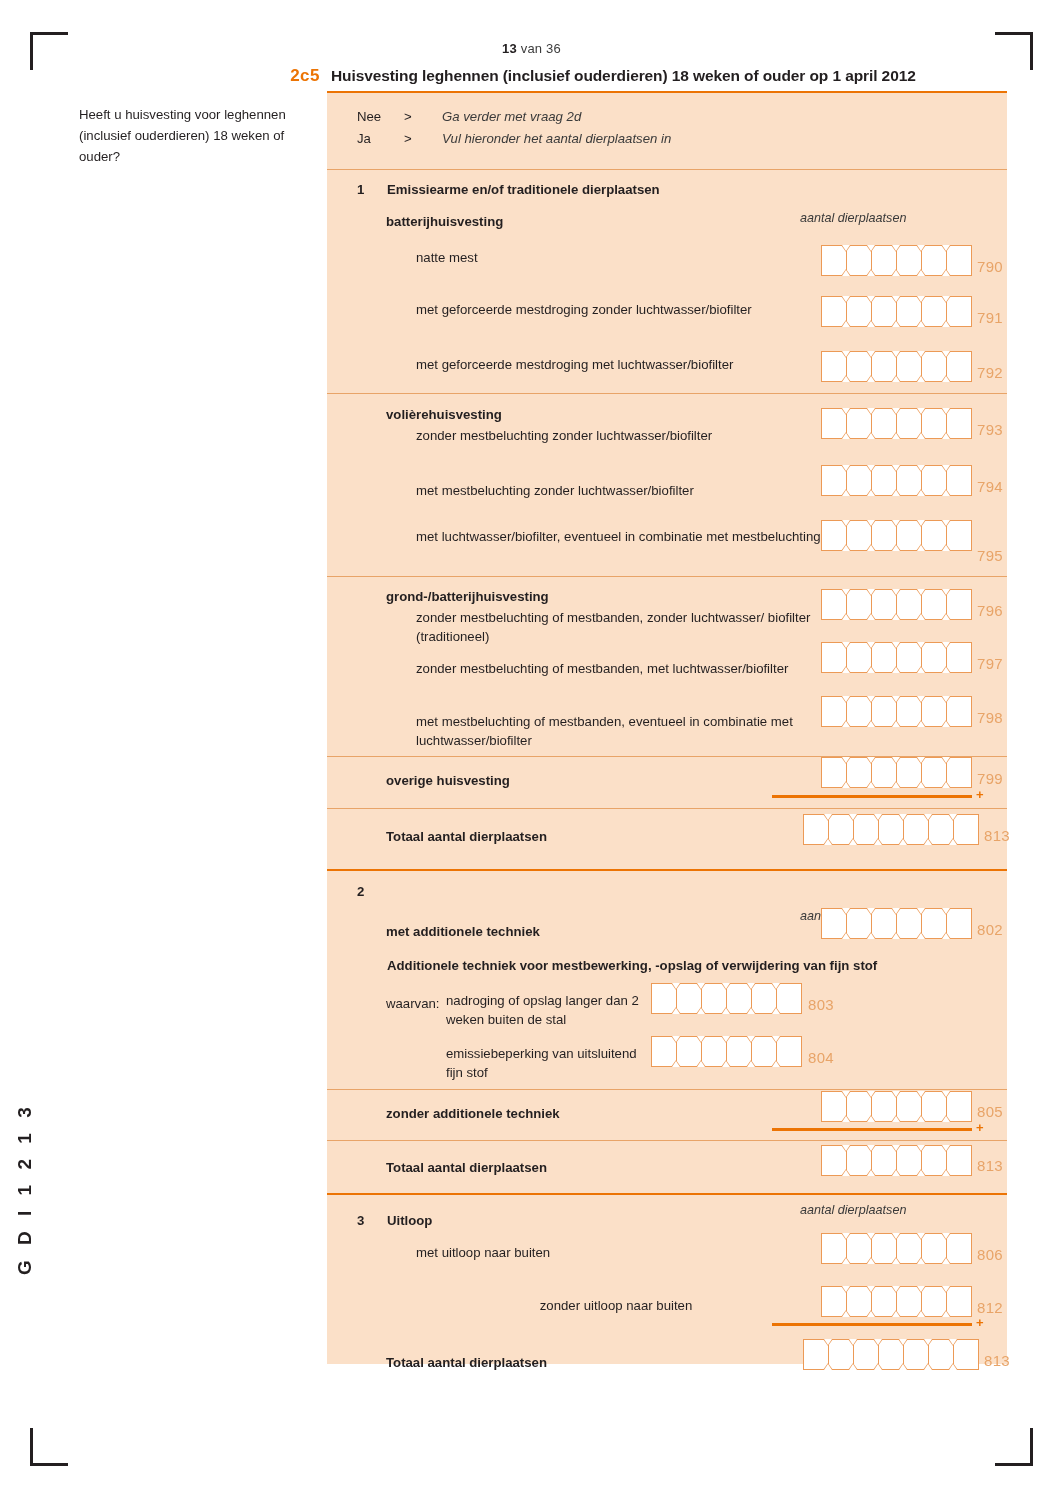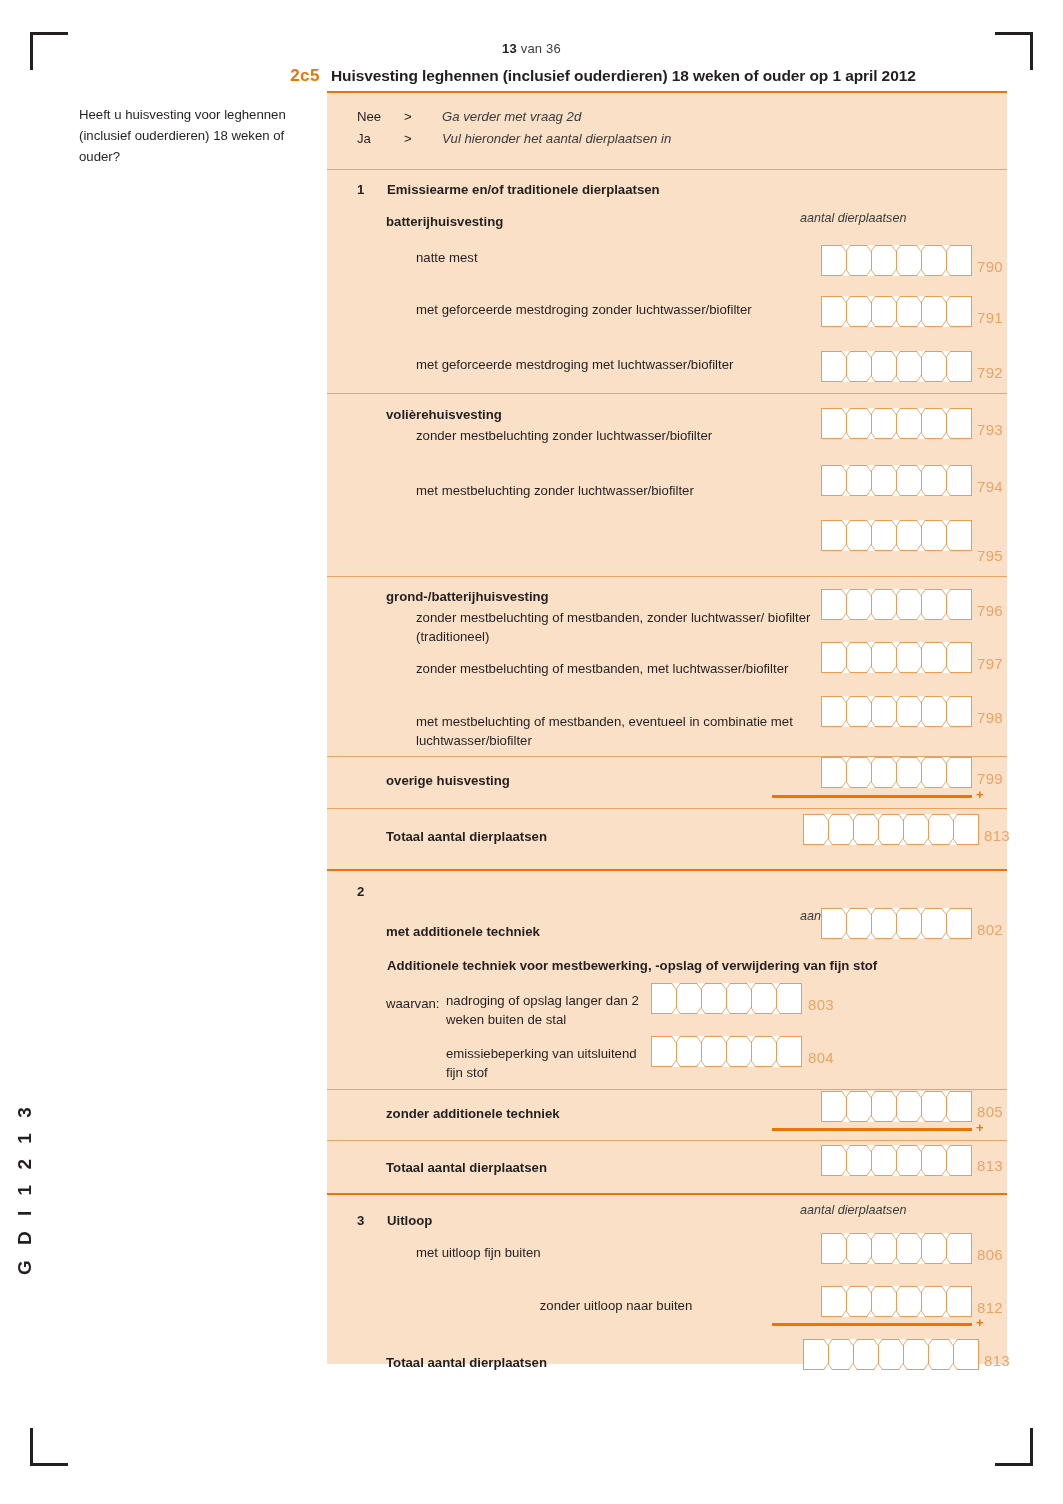--- a/index.html
+++ b/index.html
@@ -388,20 +388,21 @@
         <div class="cell">
           <div class="notch-t">
             <i></i>
           </div>
           <div class="notch-b">
             <i></i>
           </div>
         </div>
       </div>
       <div class="fcode" style="left: 650px; top: 385px;">794</div>
+      <div class="rlabel" style="left: 89px; top: 434px; width: 430px;">met luchtwasser/biofilter, eventueel in combinatie met mestbeluchting</div>
       <div class="comb" style="left: 494px; top: 427px;">
         <div class="cell"></div>
         <div class="cell">
           <div class="notch-t">
             <i></i>
           </div>
           <div class="notch-b">
             <i></i>
           </div>
         </div>
@@ -909,21 +910,21 @@
           <div class="notch-b">
             <i></i>
           </div>
         </div>
       </div>
       <div class="fcode" style="left: 650px; top: 1064px;">813</div>
       <div class="rule thick" style="position: absolute; left: 0px; top: 1100px; width: 680px;"></div>
       <div class="rlabel bold" style="left: 30px; top: 1118px; width: 25px;">3</div>
       <div class="rlabel bold" style="left: 60px; top: 1118px; width: 300px;">Uitloop</div>
       <div class="unit" style="left: 473px; top: 1110px;">aantal dierplaatsen</div>
-      <div class="rlabel" style="left: 89px; top: 1150px; width: 400px;">met uitloop fijn buiten</div>
+      <div class="rlabel" style="left: 89px; top: 1150px; width: 400px;">met uitloop naar buiten</div>
       <div class="comb" style="left: 494px; top: 1140px;">
         <div class="cell"></div>
         <div class="cell">
           <div class="notch-t">
             <i></i>
           </div>
           <div class="notch-b">
             <i></i>
           </div>
         </div>

